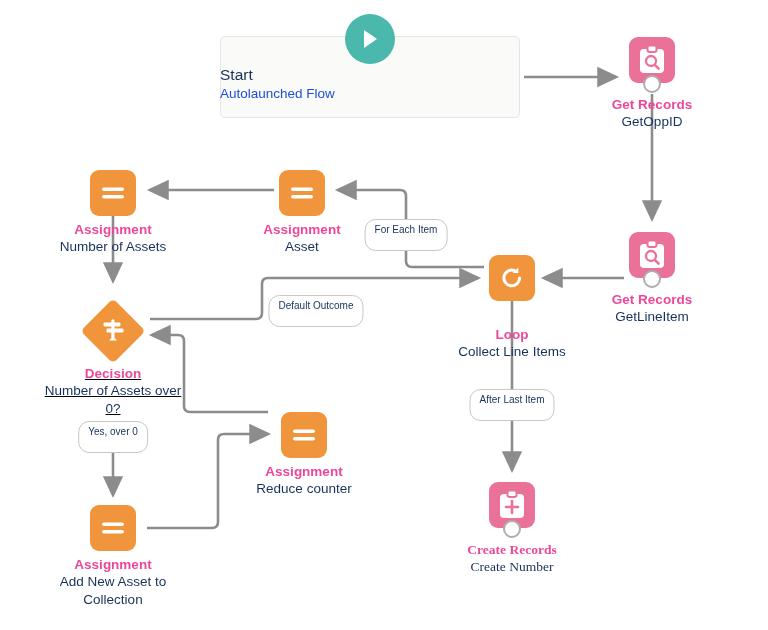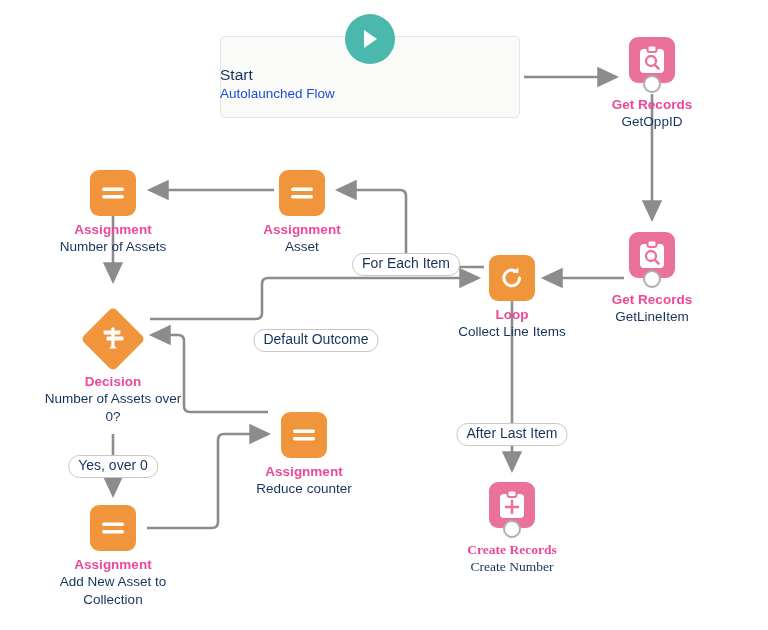--- a/index.html
+++ b/index.html
@@ -135,29 +135,28 @@
     box-sizing: border-box;
   }
   .node.has-nub .labels { margin-top: 13px; }
 
   
   .pill {
     position: absolute;
     background: #ffffff;
     border: 1px solid #c9c7c5;
     border-radius: 11px;
-    height: 23px;
+    height: 32px;
     line-height: 19px;
     padding: 0 9px;
-    font-size: 14px;
+    font-size: 10px;
     color: #16325c;
     white-space: nowrap;
     box-sizing: border-box;
     transform: translateX(-50%);
-    margin-top: 34px;
   }
 </style>
 </head>
 <body>
 
 <div id="canvas">
 
   <svg id="wires" viewBox="0 0 768 630" width="768" height="630">
     <defs>
       <marker id="ah" markerWidth="9" markerHeight="9" refX="7.2" refY="4.5" orient="auto" markerUnits="strokeWidth">
@@ -226,21 +225,21 @@
         <path d="M16.8,19.8 L20.6,23.6" stroke="#ea7198" stroke-width="2.6" stroke-linecap="round"></path>
       </svg>
       <span class="nub"></span>
     </div>
     <div class="labels">
       <span class="ttl">Get Records</span>
       <span class="sub">GetLineItem</span>
     </div>
   </div>
 
-  <div class="node" style="left:512px; top:255px;">
+  <div class="node" style="left:512px; top:255px;gap:20px;">
     <div class="tile orange">
       <svg width="28" height="28" viewBox="0 0 28 28" aria-hidden="true">
         <path d="M21.5,14 A7.8,7.8 0 1 1 16.6,6.7" fill="none" stroke="#ffffff" stroke-width="3" stroke-linecap="round"></path>
         <path d="M20.3,3.4 L20.3,9.1 L14.6,9.1 Z" fill="#ffffff"></path>
       </svg>
     </div>
     <div class="labels">
       <span class="ttl">Loop</span>
       <span class="sub">Collect Line Items</span>
     </div>
@@ -280,21 +279,21 @@
         <rect x="2" y="3.5" width="22" height="3.6" rx="1.8" fill="#ffffff"></rect>
         <rect x="2" y="11" width="22" height="3.6" rx="1.8" fill="#ffffff"></rect>
       </svg>
     </div>
     <div class="labels">
       <span class="ttl">Assignment</span>
       <span class="sub">Number of Assets</span>
     </div>
   </div>
 
-  <div class="node" style="left:113px; top:306px;">
+  <div class="node" style="left:113px; top:298px;text-decoration:underline;">
     <div class="diamond-wrap">
       <div class="diamond">
         <svg width="28" height="28" viewBox="0 0 28 28" aria-hidden="true">
           <rect x="4.5" y="5.4" width="17" height="4" rx="1.3" fill="#ffffff"></rect>
           <rect x="7.5" y="11.6" width="17" height="4" rx="1.3" fill="#ffffff"></rect>
           <rect x="12.3" y="2.4" width="3.2" height="20" rx="1.2" fill="#ffffff"></rect>
           <path d="M14,19.2 L18,23.6 L10,23.6 Z" fill="#ffffff"></path>
         </svg>
       </div>
     </div>

